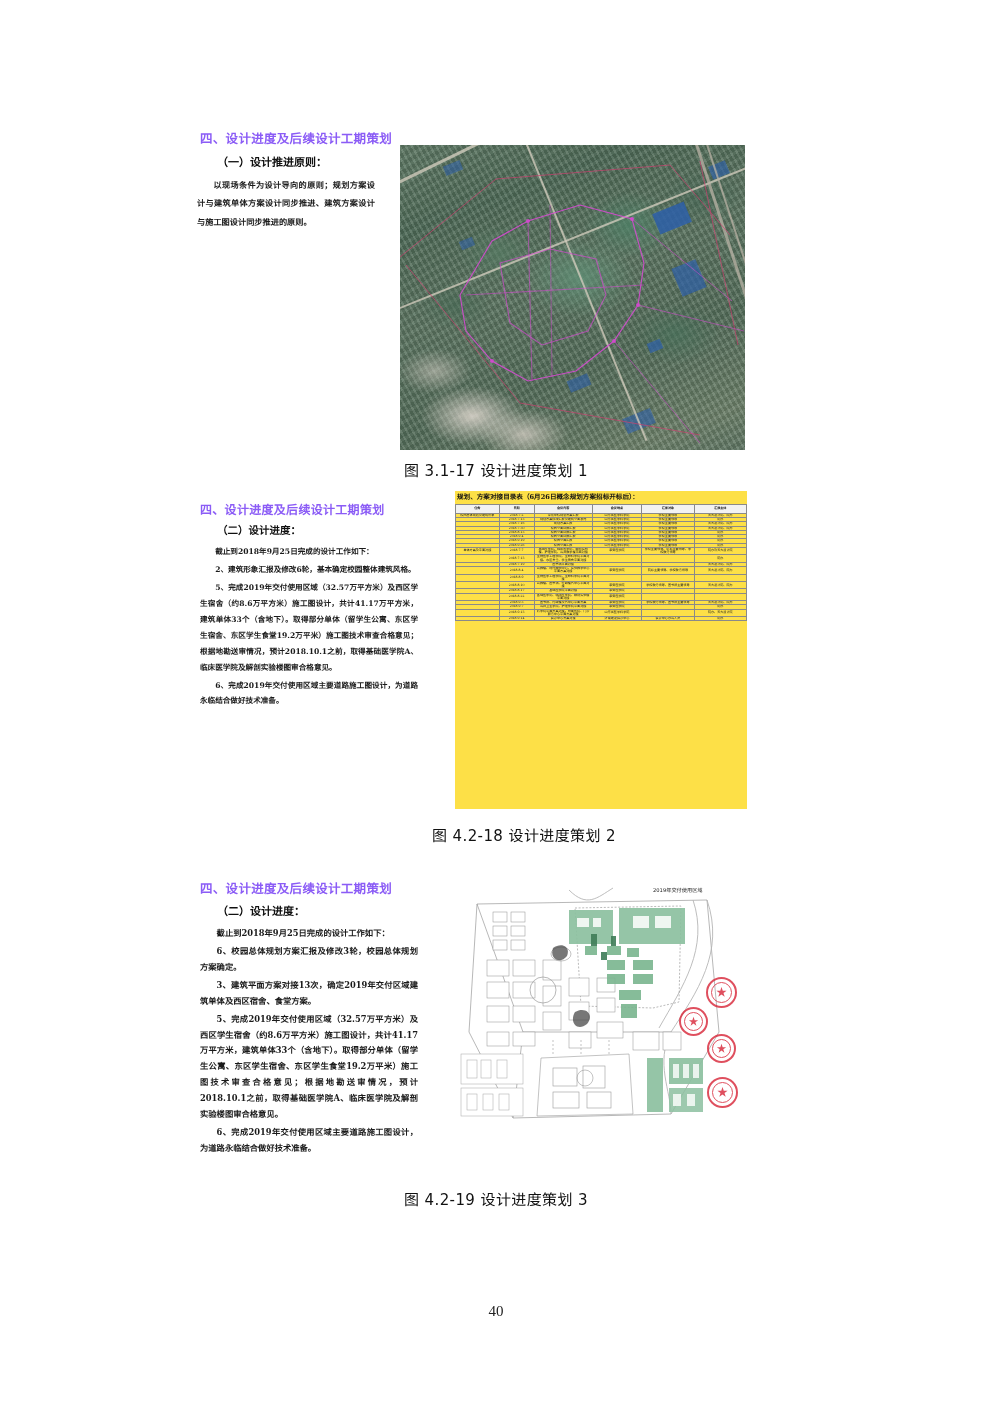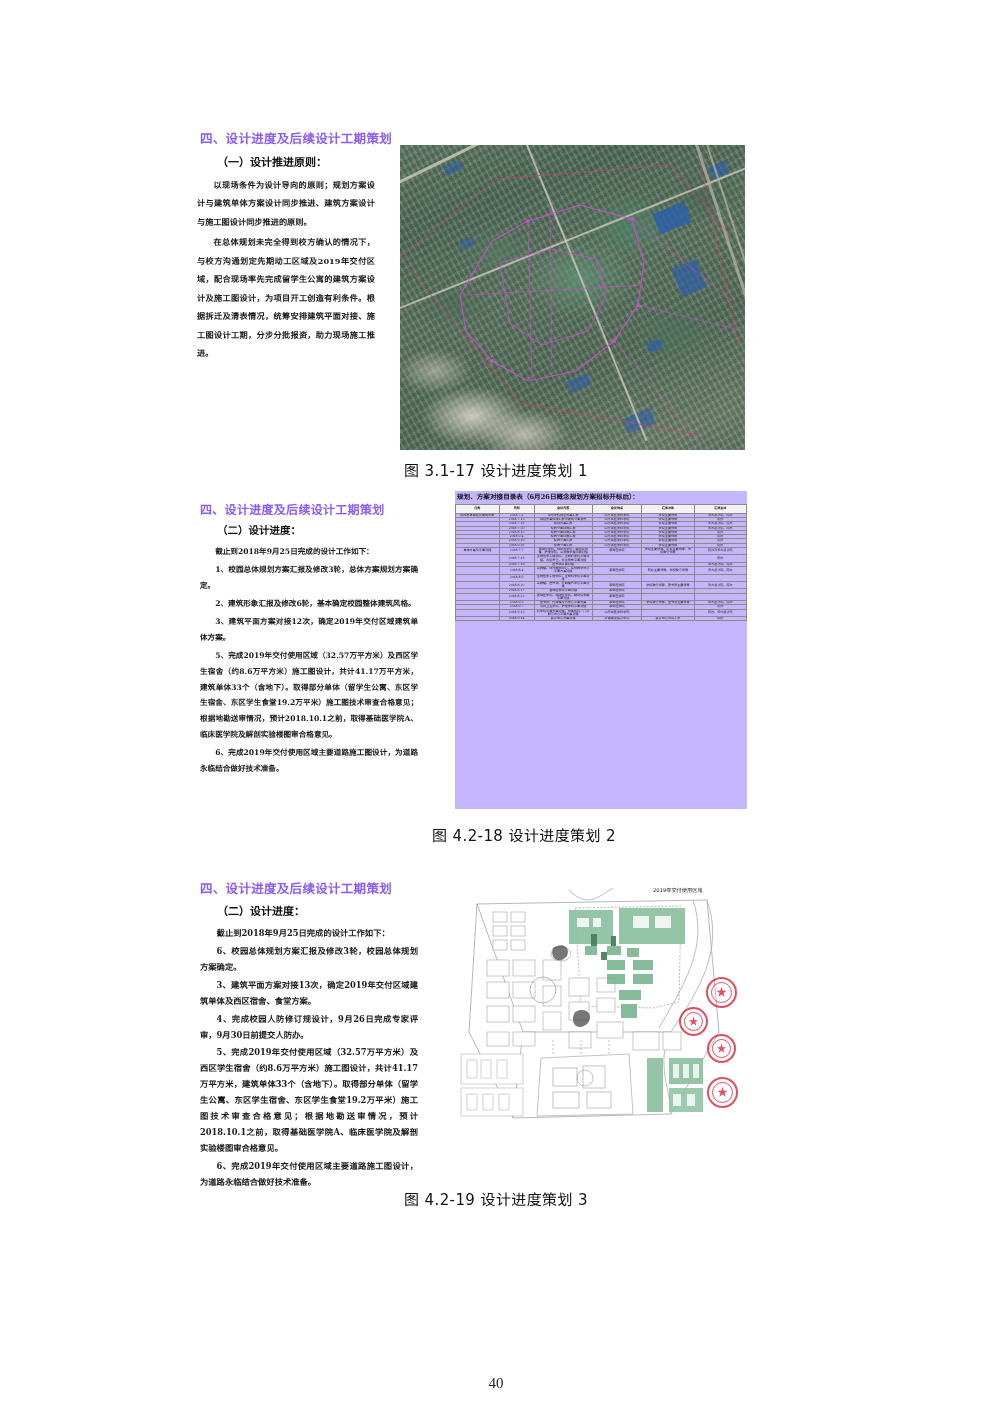--- a/index.html
+++ b/index.html
@@ -99,21 +99,21 @@
   }
   .aerial-rail{
     position:absolute;
     background:#b9b3a6;
     opacity:.75;
     transform-origin:0 0;
   }
   .boundary-svg{position:absolute;inset:0;}
 
   
-  .tbl-wrap{position:absolute;background:#c4b5fd;}
+  .tbl-wrap{position:absolute;background:#fde047;}
   .tbl-heading{
     font-family:"DejaVu Serif","Liberation Serif",serif;
     font-weight:bold;
     color:#111;
     white-space:nowrap;
   }
   table.dir{
     border-collapse:collapse;
     width:100%;
     table-layout:fixed;
@@ -168,21 +168,20 @@
 <div class="page">
 
   <div class="slide" style="left:195px;top:128px;width:560px;height:320px;">
 
     <div class="slide-title" style="position:absolute;left:5px;top:0;font-size:12.5px;">四、设计进度及后续设计工期策划</div>
 
     <div class="slide-subtitle" style="position:absolute;left:22px;top:25px;font-size:11px;">（一）设计推进原则：</div>
 
     <div class="body-text" style="position:absolute;left:2px;top:48px;width:178px;font-size:8.2px;line-height:2.25;">
       <p class="indent">以现场条件为设计导向的原则；规划方案设计与建筑单体方案设计同步推进、建筑方案设计与施工图设计同步推进的原则。</p>
-      <p class="indent">在总体规划未完全得到校方确认的情况下，与校方沟通划定先期动工区域及2019年交付区域，配合现场率先完成留学生公寓的建筑方案设计及施工图设计，为项目开工创造有利条件。根据拆迁及清表情况，统筹安排建筑平面对接、施工图设计工期，分步分批报资，助力现场施工推进。</p>
     </div>
 
     <div class="aerial-wrap" style="left:205px;top:17px;width:345px;height:305px;">
       <div class="aerial"></div>
 
       <div class="aerial-blue" style="left:255px;top:62px;width:34px;height:22px;transform:rotate(-22deg);"></div>
       <div class="aerial-blue" style="left:276px;top:118px;width:26px;height:30px;transform:rotate(-22deg);opacity:.7;"></div>
       <div class="aerial-blue" style="left:310px;top:18px;width:18px;height:14px;transform:rotate(-22deg);opacity:.65;"></div>
       <div class="aerial-blue" style="left:248px;top:196px;width:14px;height:10px;transform:rotate(-22deg);opacity:.7;"></div>
       <div class="aerial-blue" style="left:168px;top:232px;width:22px;height:12px;transform:rotate(-22deg);opacity:.6;"></div>
@@ -228,23 +227,21 @@
   <div class="caption" style="left:0;top:459px;">图 3.1-17  设计进度策划 1</div>
 
   <div class="slide" style="left:195px;top:500px;width:560px;height:310px;">
 
     <div class="slide-title" style="position:absolute;left:5px;top:0;font-size:12px;">四、设计进度及后续设计工期策划</div>
 
     <div class="slide-subtitle" style="position:absolute;left:22px;top:22px;font-size:10.5px;">（二）设计进度：</div>
 
     <div class="body-text" style="position:absolute;left:5px;top:44px;width:218px;font-size:7.6px;line-height:2.1;">
       <p class="indent">截止到2018年9月25日完成的设计工作如下：</p>
-      <p class="indent">1、校园总体规划方案汇报及修改3轮，总体方案规划方案确定。</p>
       <p class="indent">2、建筑形象汇报及修改6轮，基本确定校园整体建筑风格。</p>
-      <p class="indent">3、建筑平面方案对接12次，确定2019年交付区域建筑单体方案。</p>
       <p class="indent">5、完成2019年交付使用区域（32.57万平方米）及西区学生宿舍（约8.6万平方米）施工图设计，共计41.17万平方米，建筑单体33个（含地下）。取得部分单体（留学生公寓、东区学生宿舍、东区学生食堂19.2万平米）施工图技术审查合格意见；根据地勘送审情况，预计2018.10.1之前，取得基础医学院A、临床医学院及解剖实验楼图审合格意见。</p>
       <p class="indent">6、完成2019年交付使用区域主要道路施工图设计，为道路永临结合做好技术准备。</p>
     </div>
 
     <div class="tbl-wrap" style="left:260px;top:-9px;width:292px;height:318px;">
       <div class="tbl-heading" style="font-size:6.6px;margin:0 0 3px 2px;">规划、方案对接目录表（6月26日概念规划方案招标开标后）：</div>
       <table class="dir" style="font-size:3.1px;">
         <colgroup>
           <col style="width:15%">
             <col style="width:12%">
@@ -434,21 +431,20 @@
   <div class="slide" style="left:195px;top:878px;width:560px;height:300px;">
 
     <div class="slide-title" style="position:absolute;left:5px;top:0;font-size:12.5px;">四、设计进度及后续设计工期策划</div>
 
     <div class="slide-subtitle" style="position:absolute;left:22px;top:24px;font-size:11px;">（二）设计进度：</div>
 
     <div class="body-text" style="position:absolute;left:5px;top:48px;width:218px;font-size:8.3px;line-height:1.92;">
       <p class="indent">截止到2018年9月25日完成的设计工作如下：</p>
       <p class="indent">6、校园总体规划方案汇报及修改3轮，校园总体规划方案确定。</p>
       <p class="indent">3、建筑平面方案对接13次，确定2019年交付区域建筑单体及西区宿舍、食堂方案。</p>
-      <p class="indent">4、完成校园人防修订规设计，9月26日完成专家评审，9月30日前提交人防办。</p>
       <p class="indent">5、完成2019年交付使用区域（32.57万平方米）及西区学生宿舍（约8.6万平方米）施工图设计，共计41.17万平方米，建筑单体33个（含地下）。取得部分单体（留学生公寓、东区学生宿舍、东区学生食堂19.2万平米）施工图技术审查合格意见；根据地勘送审情况，预计2018.10.1之前，取得基础医学院A、临床医学院及解剖实验楼图审合格意见。</p>
       <p class="indent">6、完成2019年交付使用区域主要道路施工图设计，为道路永临结合做好技术准备。</p>
     </div>
 
     <div class="plan-wrap" style="left:262px;top:4px;width:288px;height:268px;">
 
       <svg class="plan-svg" viewBox="0 0 288 268">
         <rect x="0" y="0" width="288" height="268" fill="#ffffff"></rect>
 
         <g fill="none" stroke="#9a9a9a" stroke-width=".7">
@@ -584,15 +580,15 @@
         <span class="stamp-star" style="font-size:10px;">★</span>
       </div>
       <div class="stamp" style="left:250px;top:195px;width:27px;height:27px;">
         <span class="stamp-star" style="font-size:11px;">★</span>
       </div>
     </div>
   </div>
 
   <div class="caption" style="left:0;top:1188px;">图 4.2-19  设计进度策划 3</div>
 
-  <div class="page-number" style="top:1375px;font-family:Liberation Serif, serif;">40</div>
+  <div class="page-number" style="top:1303px;font-family:Liberation Serif, serif;">40</div>
 
 </div>
 
 </body></html>

